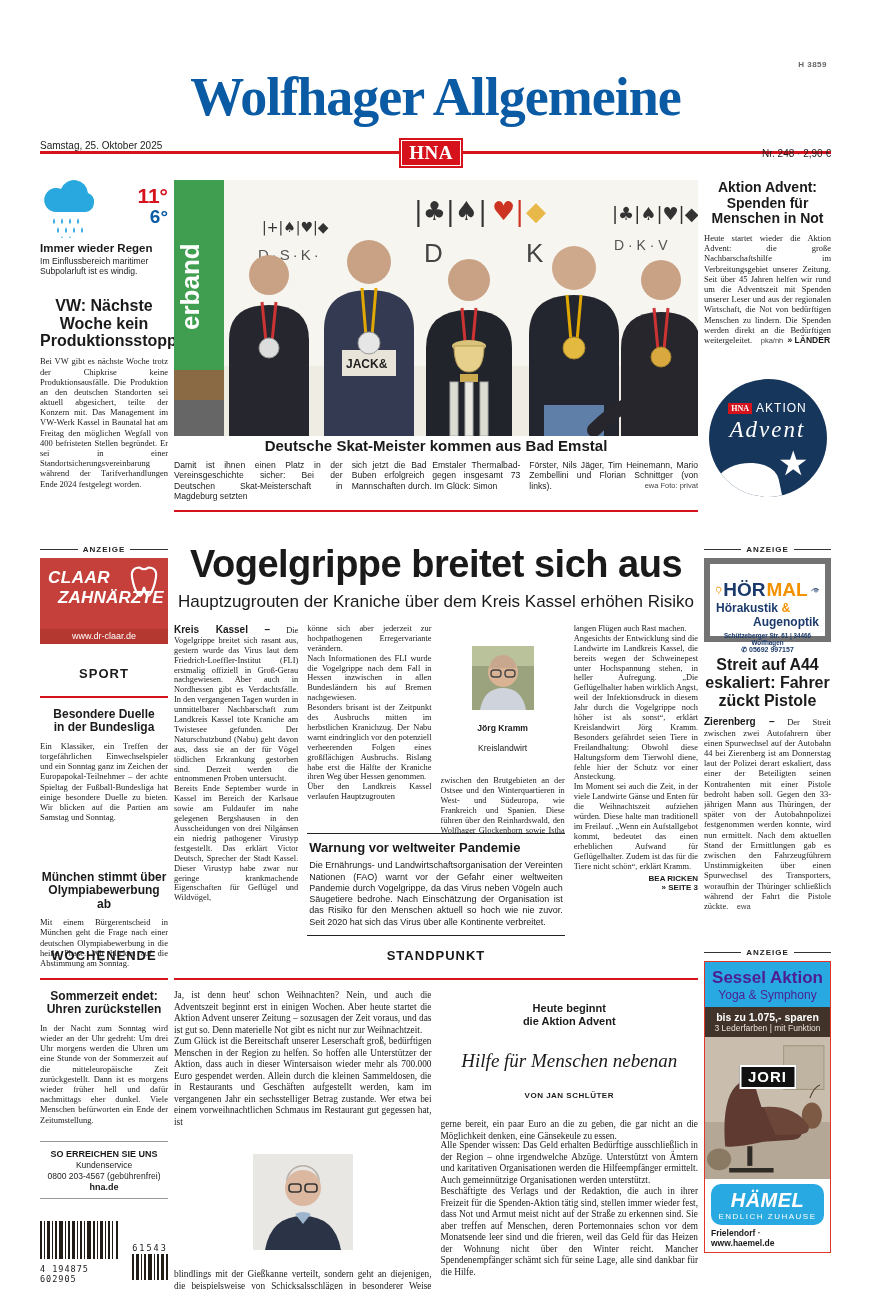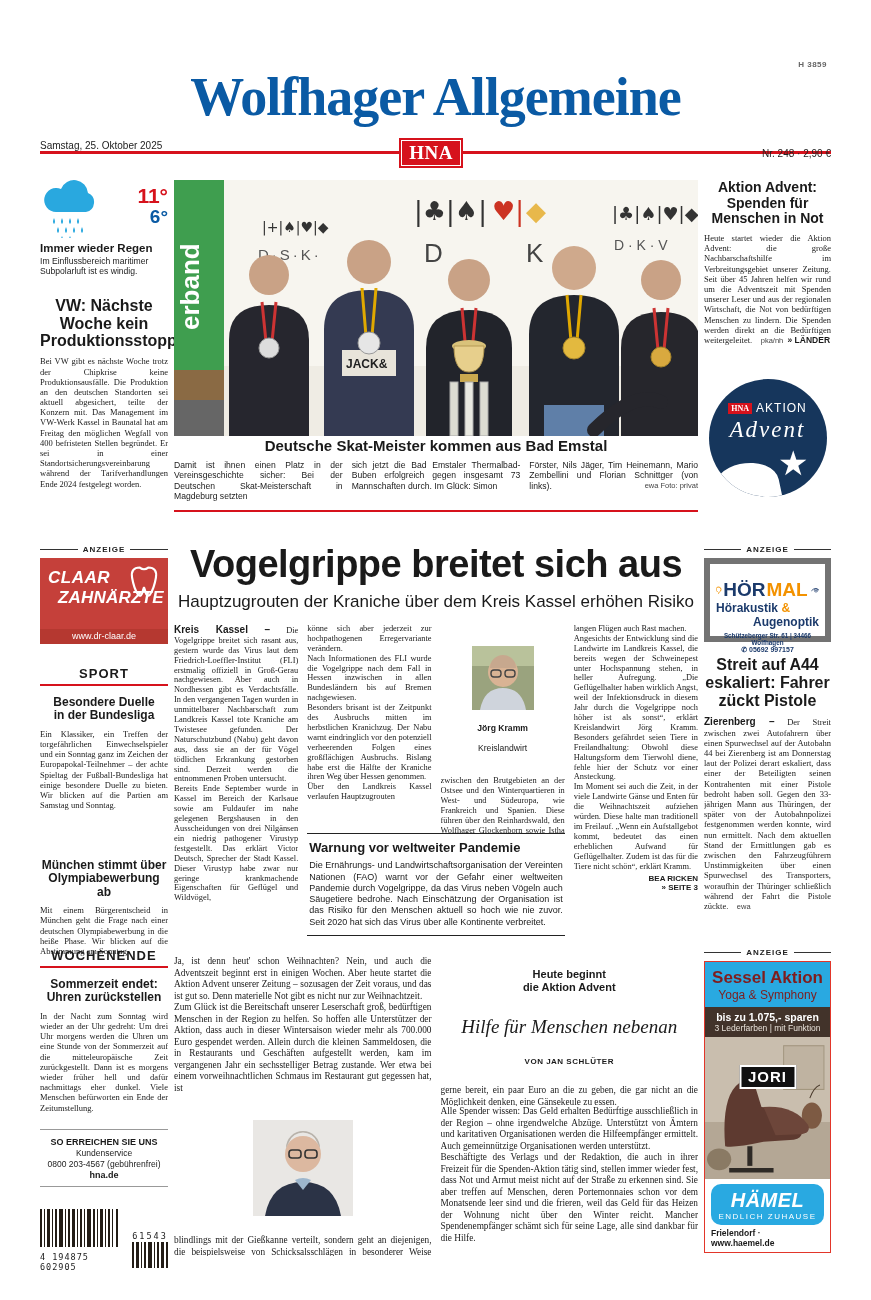--- a/index.html
+++ b/index.html
@@ -24,21 +24,21 @@
   .band-mid { top:545px; height:400px; }
   .band-bot { top:948px; height:345px; }
   .col-left   { position:absolute; left:0; top:0; width:128px; height:100%; }
   .col-center { position:absolute; left:134px; top:0; width:524px; height:100%; }
   .col-right  { position:absolute; left:664px; top:0; width:127px; height:100%; }
 
   
   .serif-body { font:8.5px/1.2 "Liberation Serif",serif; text-align:justify; white-space:pre-line; overflow:hidden; }
   .art-title  { font:bold 15px/1.12 "Liberation Sans",sans-serif; text-align:center; margin-bottom:6px; }
   .sec-head { text-align:center; font:bold 13px "Liberation Sans",sans-serif; letter-spacing:1px;
-              border-bottom:2.5px solid #d6121c; padding-bottom:3px; margin-bottom:10px; }
+              border-bottom:2.5px solid #d6121c; padding-bottom:15px; margin-bottom:10px; }
   .agency { font:7.5px "Liberation Sans",sans-serif; color:#444; }
   .ref { font:bold 8.5px "Liberation Sans",sans-serif; }
 
   
   .anzeige { display:flex; align-items:center; gap:5px; margin-bottom:4px; }
   .anzeige::before,.anzeige::after { content:""; flex:1; border-top:1.5px solid #333; }
   .anzeige span { font:bold 8px "Liberation Sans",sans-serif; letter-spacing:1px; color:#222; }
 
   
   .weather { display:flex; gap:6px; align-items:flex-start; }
@@ -114,21 +114,21 @@
   .contact .s { font:8.5px "Liberation Sans",sans-serif; margin-top:1px; }
   .contact .b { font:bold 9px "Liberation Sans",sans-serif; margin-top:1px; }
   .barcode { display:flex; gap:5px; margin-top:22px; align-items:flex-end; }
   .bc-main { text-align:left; }
   .bc-digits { font:8.5px "DejaVu Sans Mono",monospace; letter-spacing:1px; margin-top:1px; }
   .bc-addon { text-align:center; }
   .bc-addon .d { font:8.5px "DejaVu Sans Mono",monospace; letter-spacing:2px; margin-bottom:1px; }
 
   
   .sessel { border:1.5px solid #e2362a; height:292px; display:flex; flex-direction:column; overflow:hidden; }
-  .ss-top { background:#29a9e1; color:#7f1d1d; text-align:center; padding:6px 2px 5px; }
+  .ss-top { background:#29a9e1; color:#4c1d95; text-align:center; padding:6px 2px 5px; }
   .ss-top .t { font:bold 17px "Liberation Sans",sans-serif; }
   .ss-top .s { font:12px "Liberation Sans",sans-serif; }
   .ss-band { background:#42332a; color:#fff; text-align:center; padding:4px 2px; }
   .ss-band .o { font:bold 10.5px "Liberation Sans",sans-serif; }
   .ss-band .d { font:8.5px "Liberation Sans",sans-serif; color:#e8e2da; }
   .ss-photo { position:relative; flex:1; background:linear-gradient(#c9beae 0 60%, #b4a795 60% 100%); }
   .jori { position:absolute; top:28px; left:50%; transform:translateX(-50%); background:#111; color:#fff;
           font:bold 15px "Liberation Sans",sans-serif; padding:1px 7px 2px; border:2px solid #fff; letter-spacing:1px; }
   .ss-bottom { background:#fff; padding:5px 6px 4px; }
   .haemel { background:#29a9e1; border-radius:10px; text-align:center; color:#fff; padding:5px 0 4px; }
@@ -404,20 +404,21 @@
                 <rect x="25" width="2" height="26"></rect>
                 <rect x="29" width="3" height="26"></rect>
                 <rect x="34" width="2" height="26"></rect>
             </g>
           </svg>
         </div>
       </div>
     </div>
 
     <div class="col-center">
+      <div class="sec-head">STANDPUNKT</div>
       <div class="stand-cols">
         <div class="sc">Ja, ist denn heut' schon Weihnachten? Nein, und auch die Adventszeit beginnt erst in einigen Wochen. Aber heute startet die Aktion Advent unserer Zeitung – sozusagen der Zeit voraus, und das ist gut so. Denn materielle Not gibt es nicht nur zur Weihnachtzeit.
 Zum Glück ist die Bereitschaft unserer Leserschaft groß, bedürftigen Menschen in der Region zu helfen. So hoffen alle Unterstützer der Aktion, dass auch in dieser Wintersaison wieder mehr als 700.000 Euro gespendet werden. Allein durch die kleinen Sammeldosen, die in Restaurants und Geschäften aufgestellt werden, kam im vergangenen Jahr ein sechsstelliger Betrag zustande. Wer etwa bei einem vorweihnachtlichen Schmaus im Restaurant gut gegessen hat, ist</div>
         <div class="sc">
           <div class="sp-kicker">Heute beginnt
 die Aktion Advent</div>
           <div class="sp-title">Hilfe für Menschen nebenan</div>
           <div class="sp-by">VON JAN SCHLÜTER</div>
           <span>gerne bereit, ein paar Euro an die zu geben, die gar nicht an die Möglichkeit denken, eine Gänsekeule zu essen.
 Viele Menschen in unserer Region haben es sich zur Angewohnheit gemacht, die Aktion Advent mit einer Überweisung von 20, 50 oder 100 Euro zu unterstützen. Es kommt nicht auf den Betrag an, es zählt, dass vom eigenem Budget etwas abgezweigt wird, um anderen zu helfen. Das Geld wird nicht</span>

